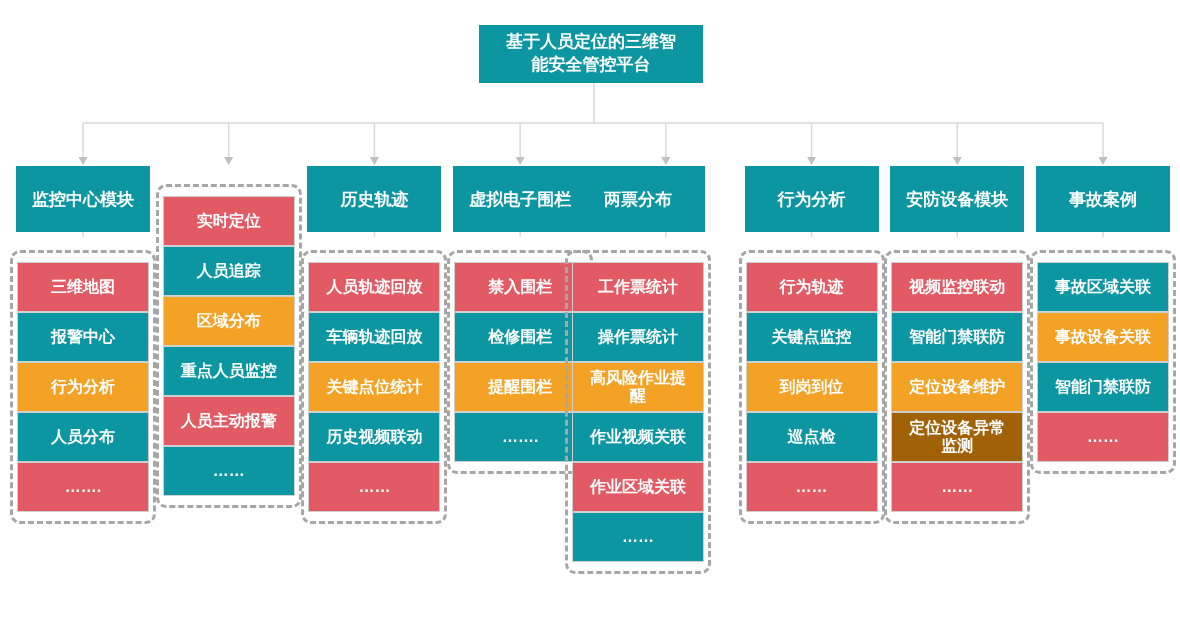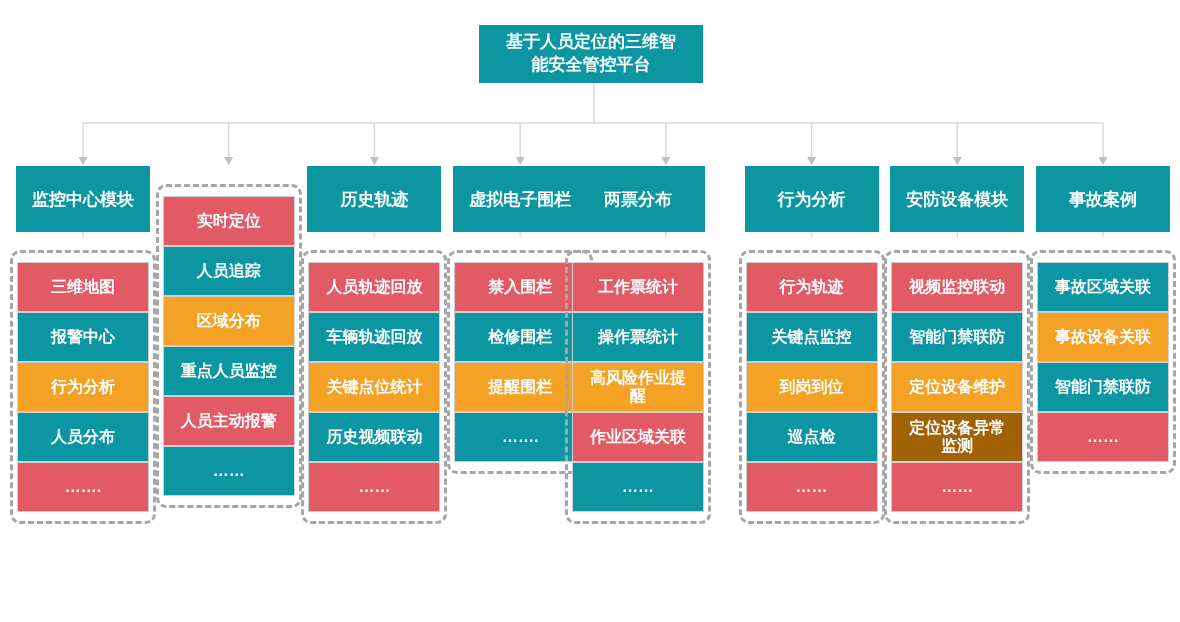--- a/index.html
+++ b/index.html
@@ -108,20 +108,21 @@
           <div class="item" style="background: rgb(243, 162, 38);">提醒围栏</div>
           <div class="item" style="background: rgb(11, 150, 161);">…….</div>
         </div>
       </div>
       <div class="column" style="left: 565px;">
         <div class="module-header" style="background: rgb(11, 150, 161);">两票分布</div>
         <div class="items">
           <div class="item" style="background: rgb(226, 90, 100);">工作票统计</div>
           <div class="item" style="background: rgb(11, 150, 161);">操作票统计</div>
           <div class="item" style="background: rgb(243, 162, 38);">高风险作业提醒</div>
+          <div class="item" style="background: rgb(11, 150, 161);">作业视频关联</div>
           <div class="item" style="background: rgb(226, 90, 100);">作业区域关联</div>
           <div class="item" style="background: rgb(11, 150, 161);">……</div>
         </div>
       </div>
       <div class="column" style="left: 738.57px;">
         <div class="module-header" style="background: rgb(11, 150, 161);">行为分析</div>
         <div class="items">
           <div class="item" style="background: rgb(226, 90, 100);">行为轨迹</div>
           <div class="item" style="background: rgb(11, 150, 161);">关键点监控</div>
           <div class="item" style="background: rgb(243, 162, 38);">到岗到位</div>

